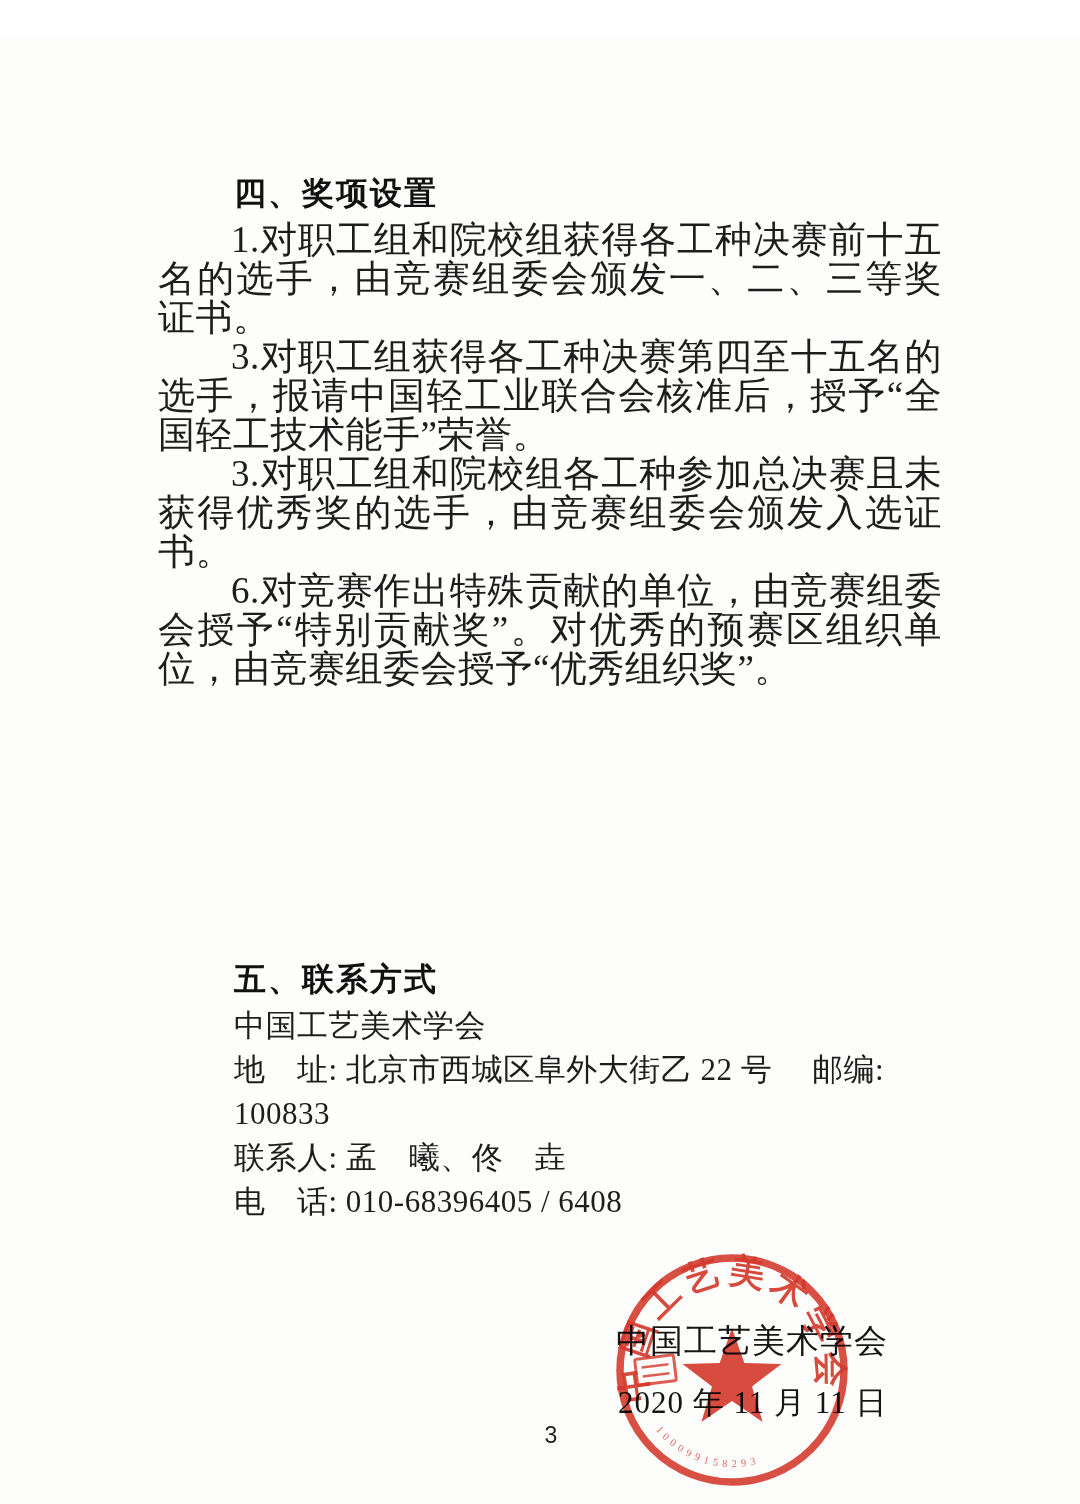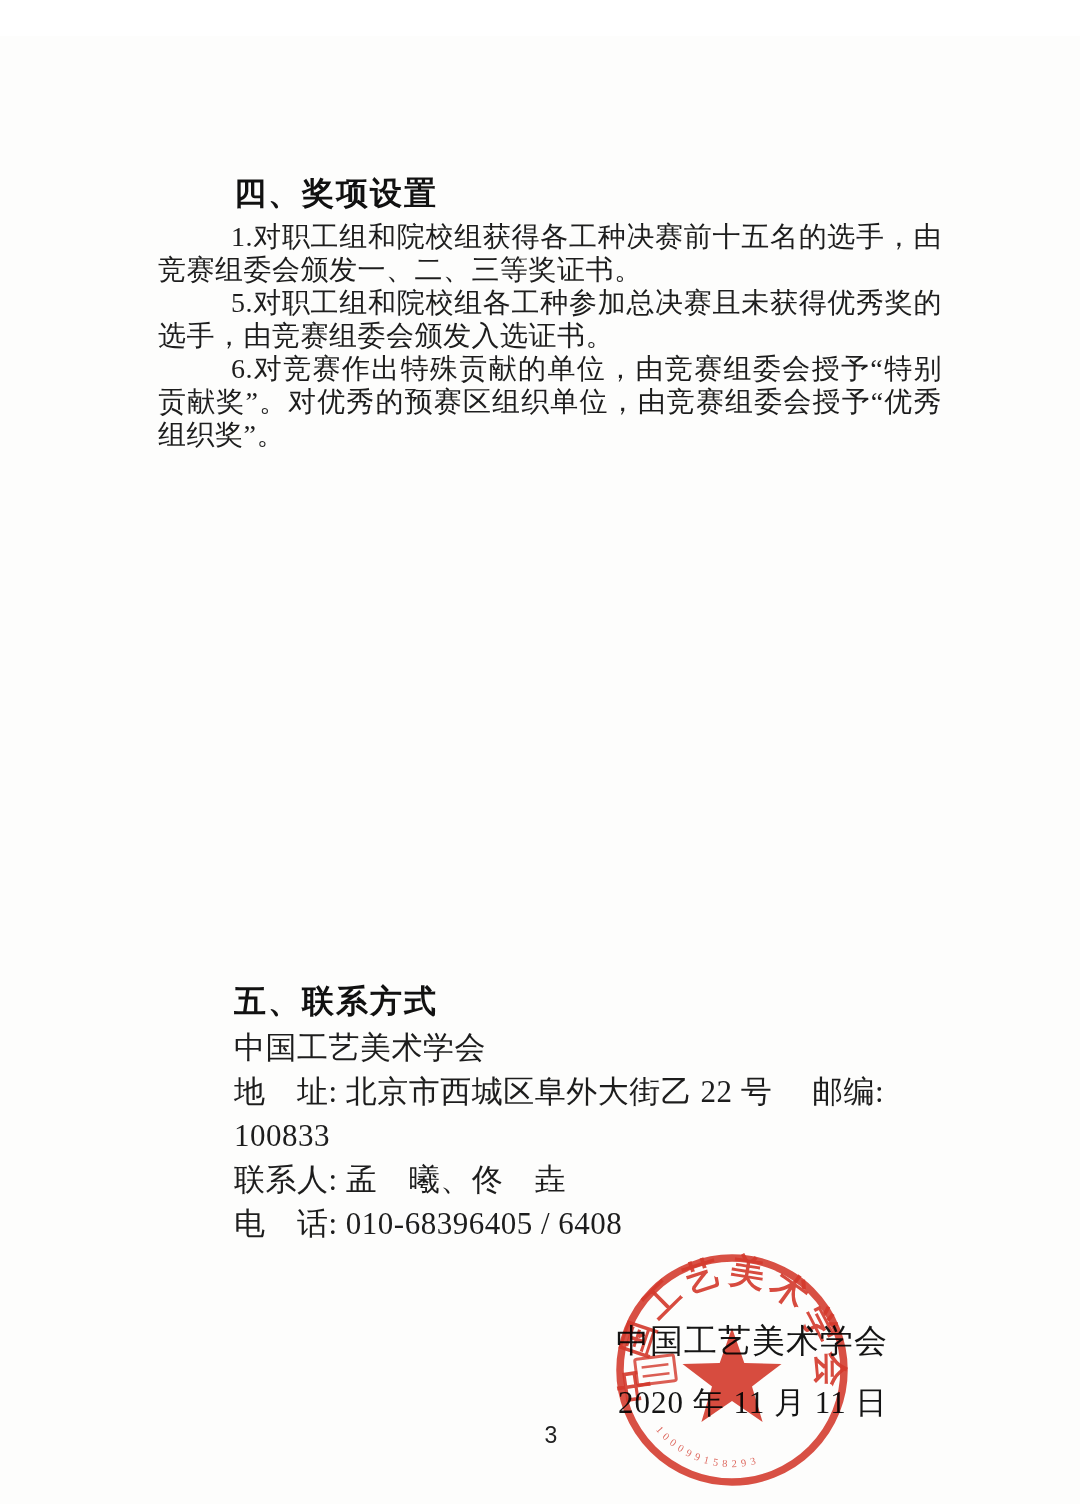--- a/index.html
+++ b/index.html
@@ -24,33 +24,33 @@
     font-family: "Liberation Sans", "DejaVu Sans", sans-serif;
     font-weight: 700;
     font-size: 32px;
     line-height: 42px;
     letter-spacing: 2px;
     margin: 0 0 6px 76px;
     color: #111;
   }
   .awards p {
     margin: 0;
-    font-size: 28px;
-    line-height: 33px;
+    font-size: 37px;
+    line-height: 39px;
     letter-spacing: 0.5px;
     text-align: justify;
     text-align-last: left;
     text-indent: 73px;
     color: #1d1d1d;
   }
   
   .contact {
     position: absolute;
     left: 234px;
-    top: 944px;
+    top: 922px;
     width: 720px;
   }
   .contact .sec-heading { margin: 0 0 4px 0; }
   .contact p {
     margin: 0;
     font-size: 31px;
     line-height: 44px;
     letter-spacing: 0.5px;
     color: #1d1d1d;
   }
@@ -98,21 +98,22 @@
   }
 </style>
 </head>
 <body>
 
 <div class="page">
 
   <section class="awards">
     <h2 class="sec-heading">四、奖项设置</h2>
     <p>1.对职工组和院校组获得各工种决赛前十五名的选手，由竞赛组委会颁发一、二、三等奖证书。</p>
-    <p>5.对职工组和院校组各工种参加总决赛且未获得优秀奖的选手，由竞赛组委会颁发入选证书。</p>
+    <p>3.对职工组获得各工种决赛第四至十五名的选手，报请中国轻工业联合会核准后，授予“全国轻工技术能手”荣誉。</p>
+    <p>3.对职工组和院校组各工种参加总决赛且未获得优秀奖的选手，由竞赛组委会颁发入选证书。</p>
     <p>6.对竞赛作出特殊贡献的单位，由竞赛组委会授予“特别贡献奖”。对优秀的预赛区组织单位，由竞赛组委会授予“优秀组织奖”。</p>
   </section>
 
   <section class="contact">
     <h2 class="sec-heading">五、联系方式</h2>
     <p>中国工艺美术学会</p>
     <p>地　址: 北京市西城区阜外大街乙 22 号　 邮编: 100833</p>
     <p>联系人: 孟　曦、佟　垚</p>
     <p>电　话: 010-68396405 / 6408</p>
   </section>

